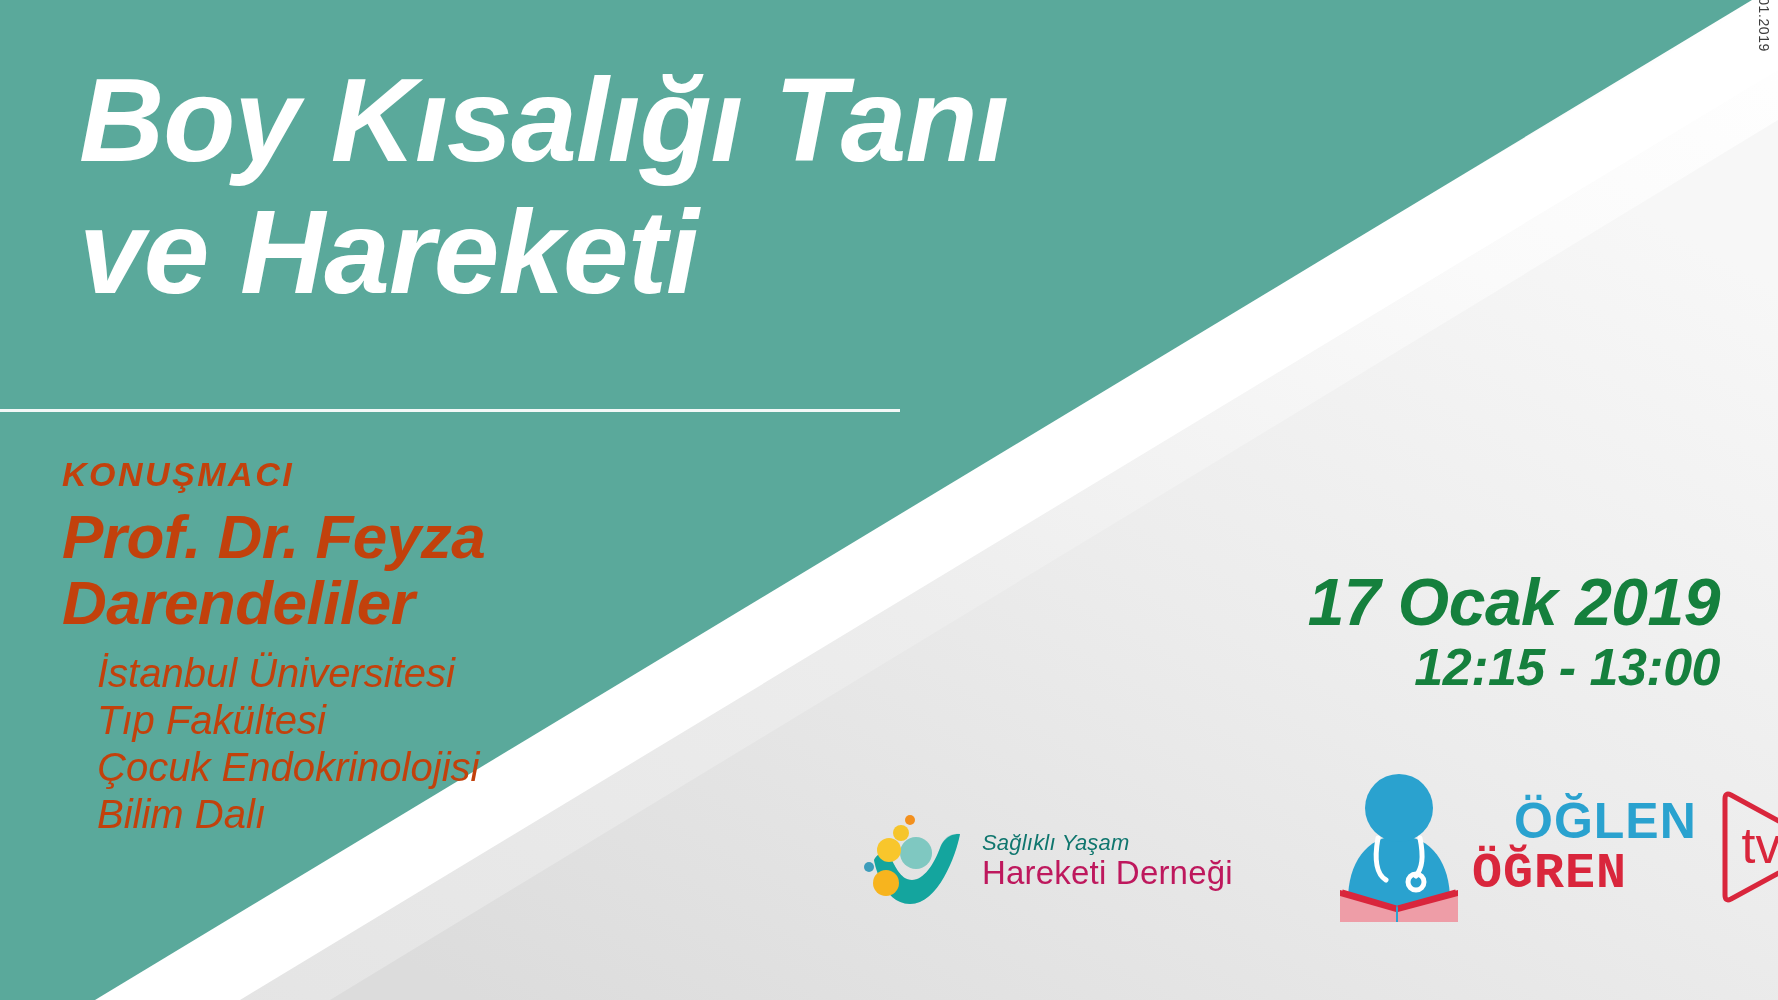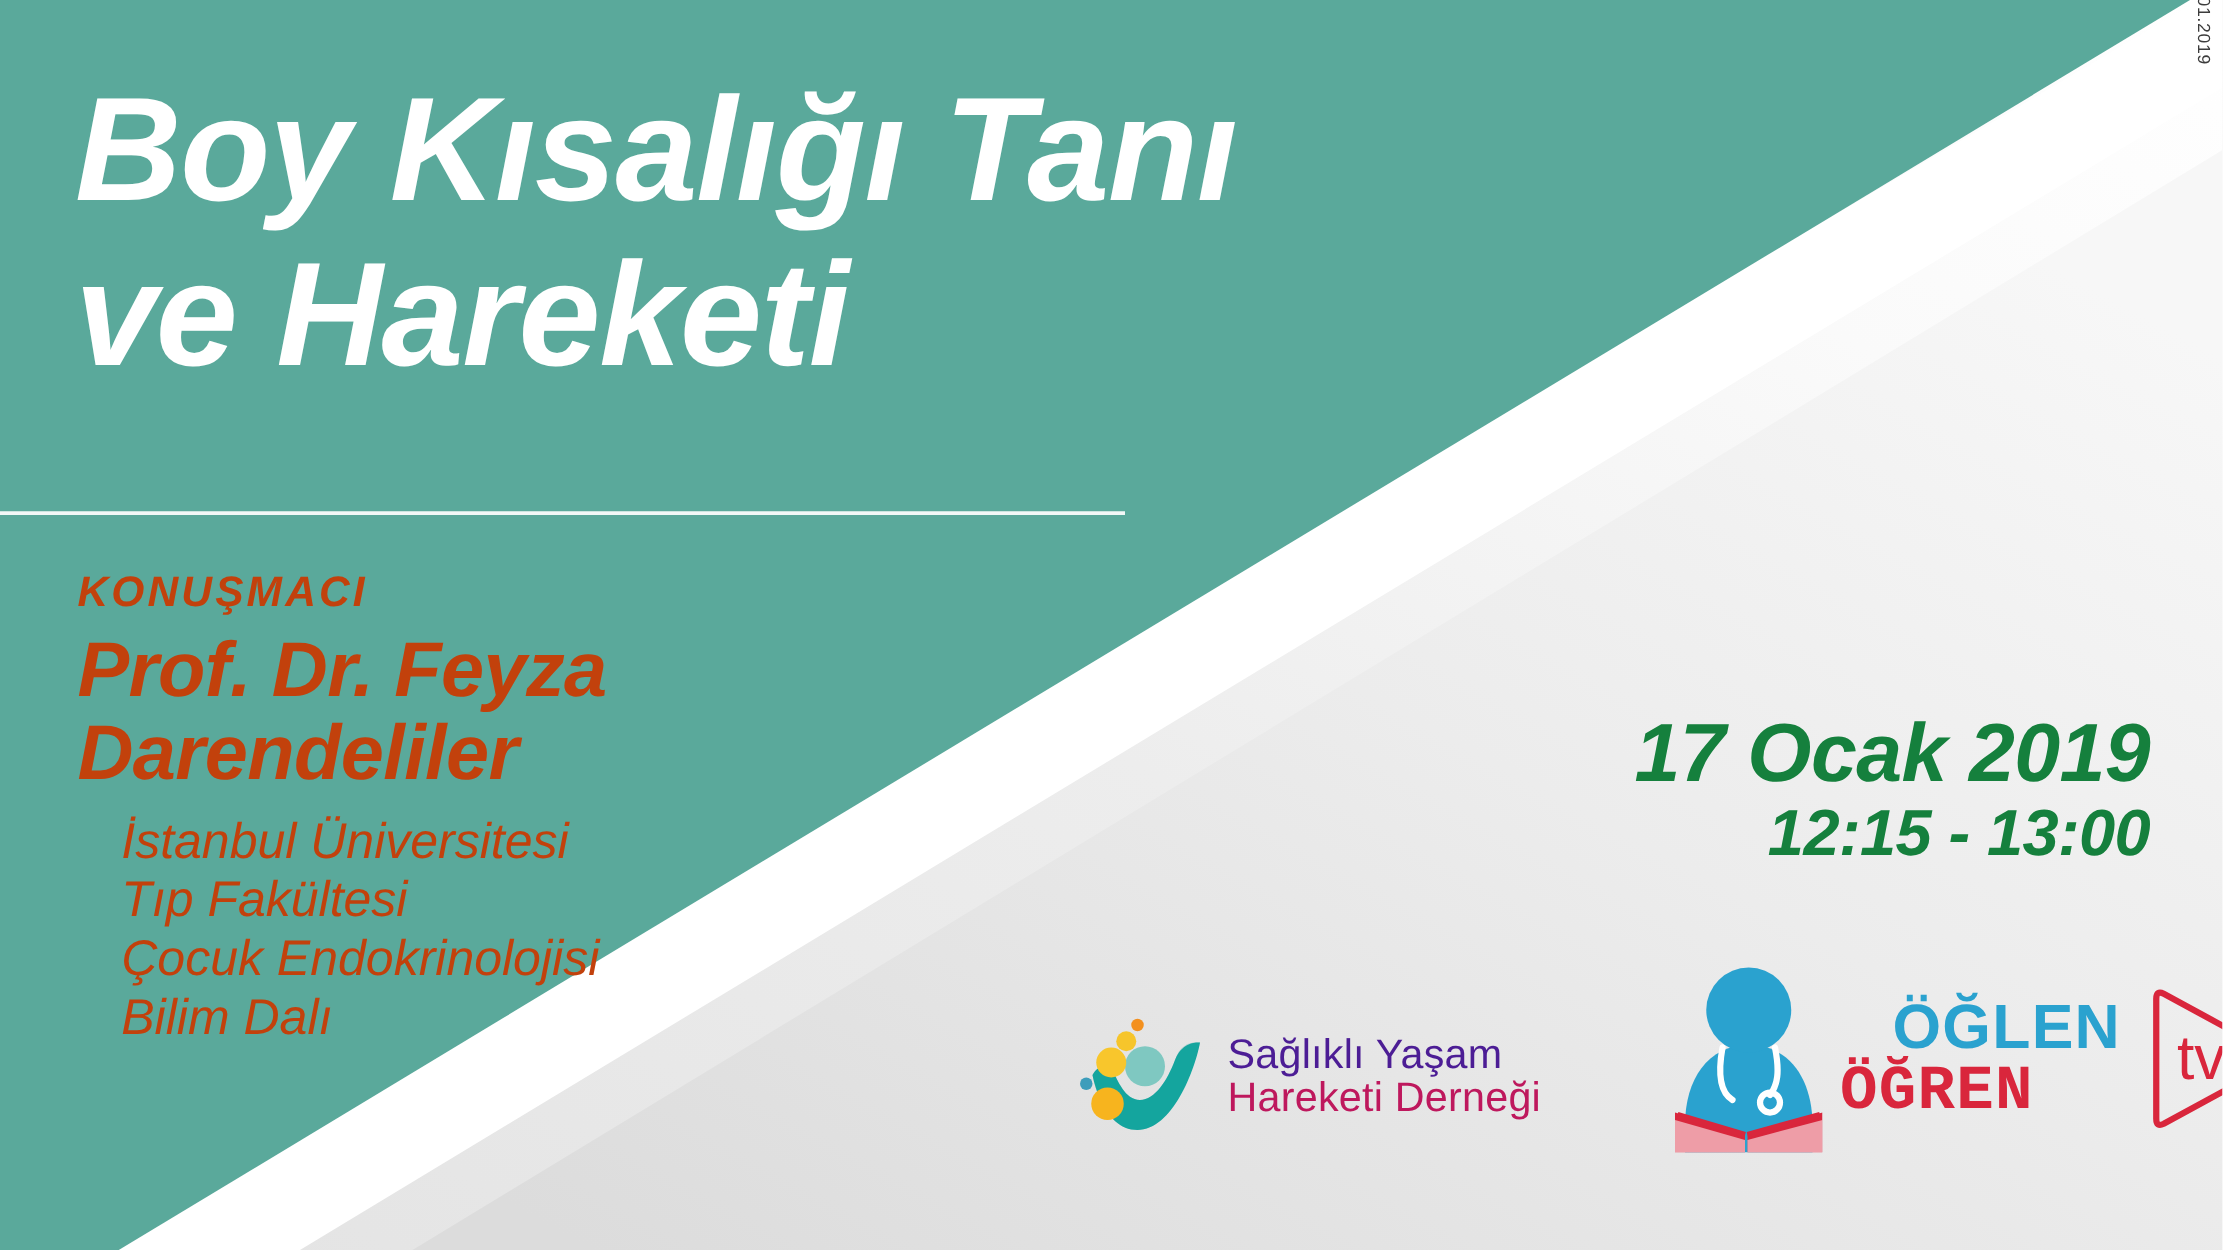--- a/index.html
+++ b/index.html
@@ -37,21 +37,21 @@
     top:54px;
     width:1180px;
     color:#ffffff;
     font-weight:bold;
     font-style:italic;
     font-size:118px;
     line-height:1.12;
     letter-spacing:-1px;
     font-family:"Liberation Sans","DejaVu Sans",sans-serif;
   }
-  .title .line{display:block;white-space:nowrap;}
+  .title .line{display:block;white-space:nowrap;margin-left:19px;}
 
   .divider{
     position:absolute;
     left:0px;
     top:409px;
     width:900px;
     height:3px;
     background:#ffffff;
     opacity:.92;
   }
@@ -126,21 +126,21 @@
     top:812px;
     display:flex;
     align-items:center;
     gap:10px;
   }
   .logo-syhd .mark{width:112px;height:96px;display:block;}
   .logo-syhd .wordmark{
     display:flex;flex-direction:column;line-height:1.0;
     font-family:"Liberation Sans",sans-serif;
   }
-  .logo-syhd .w1{font-size:33px;color:#4c1d95;letter-spacing:.2px;}
+  .logo-syhd .w1{font-size:22px;color:#0f766e;letter-spacing:.2px;font-style:italic;}
   .logo-syhd .w2{font-size:33px;color:#be185d;letter-spacing:.2px;margin-top:2px;}
 
   .logo-oot{
     position:absolute;
     left:1340px;
     top:772px;
     display:flex;
     align-items:center;
     gap:14px;
   }

